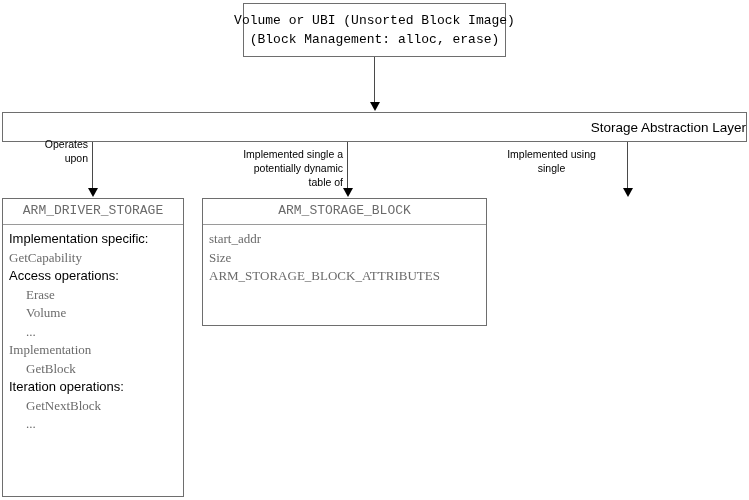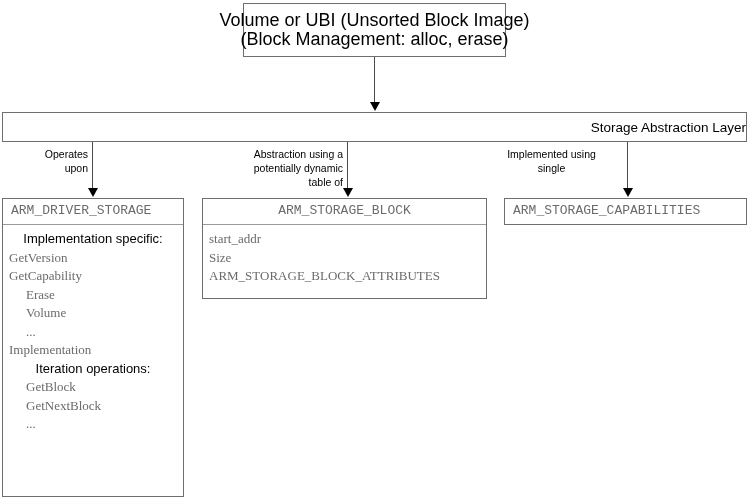--- a/index.html
+++ b/index.html
@@ -36,24 +36,25 @@
     left: 243px;
     top: 3px;
     width: 263px;
     height: 54px;
     display: flex;
     flex-direction: column;
     align-items: center;
     justify-content: center;
   }
   #volume-box .line {
-    font-size: 18px;
+    font-size: 13px;
     line-height: 19px;
     white-space: nowrap;
     color: #000;
+    font-family: Liberation Mono, monospace;
   }
 
   
   #sal-box {
     left: 2px;
     top: 112px;
     width: 745px;
     height: 30px;
     display: flex;
     align-items: center;
@@ -102,57 +103,56 @@
     line-height: 24px;
     border-bottom: 1px solid #9a9a9a;
     font-family: "Liberation Mono", monospace;
     font-size: 13px;
     color: #6b6b6b;
     padding: 0 8px;
     white-space: nowrap;
     overflow: hidden;
   }
   .klass .hdr.center { text-align: center; }
-  .klass .hdr.left   { text-align: left; }
+  .klass .hdr.left   { text-align: center; }
   .klass .hdr.solo   { border-bottom: none; }
 
   .klass .body {
     padding: 5px 6px 6px 6px;
   }
   .klass .body .row {
     white-space: nowrap;
     line-height: 18.5px;
     height: 18.5px;
   }
   .row.mono {
     font-family: Liberation Serif, serif;
     font-size: 13px;
     color: #6b6b6b;
   }
   .row.section {
     font-family: "Liberation Sans", sans-serif;
     font-size: 13px;
     color: #000000;
-    text-align: center;
   }
   .row.indent { padding-left: 17px; }
 
   
   #driver-storage-box {
     left: 2px;
     top: 198px;
     width: 182px;
     height: 299px;
   }
   
   #storage-block-box {
     left: 202px;
     top: 198px;
     width: 285px;
-    height: 101px;
+    height: 128px;
   }
   
   #storage-caps-box {
     left: 504px;
     top: 198px;
     width: 243px;
     height: 27px;
   }
   #storage-caps-box .hdr {
     height: 25px;
@@ -171,63 +171,60 @@
 
   <div class="arrow-line" style="left:374px; top:57px; height:46px;"></div>
   <div class="arrow-head" style="left:370px; top:102px;"></div>
 
   <div class="box" id="sal-box">
     <div class="title">Storage Abstraction Layer</div>
   </div>
 
   <div class="arrow-line" style="left:92px; top:142px; height:47px;"></div>
   <div class="arrow-head" style="left:88px; top:188px;"></div>
-  <div class="edge-label" style="left:0px; top:147px; width:88px;">
+  <div class="edge-label" style="left:0px; top:137px; width:88px;">
     <div>Operates</div>
     <div>upon</div>
   </div>
 
   <div class="arrow-line" style="left:347px; top:142px; height:47px;"></div>
   <div class="arrow-head" style="left:343px; top:188px;"></div>
   <div class="edge-label" style="left:200px; top:147px; width:143px;">
-    <div>Abstraction using a</div>
+    <div>Implemented single a</div>
     <div>potentially dynamic</div>
     <div>table of</div>
   </div>
 
   <div class="arrow-line" style="left:627px; top:142px; height:47px;"></div>
   <div class="arrow-head" style="left:623px; top:188px;"></div>
   <div class="edge-label" style="left:480px; top:147px; width:143px;text-align:center;">
     <div>Implemented using</div>
     <div>single</div>
   </div>
 
   <div class="klass" id="driver-storage-box">
     <div class="hdr left">ARM_DRIVER_STORAGE</div>
     <div class="body">
       <div class="row section">Implementation specific:</div>
-      <div class="row mono">GetVersion</div>
       <div class="row mono">GetCapability</div>
+      <div class="row section">Access operations:</div>
       <div class="row mono indent">Erase</div>
       <div class="row mono indent">Volume</div>
       <div class="row mono indent">...</div>
       <div class="row mono">Implementation</div>
+      <div class="row mono indent">GetBlock</div>
       <div class="row section">Iteration operations:</div>
-      <div class="row mono indent">GetBlock</div>
       <div class="row mono indent">GetNextBlock</div>
       <div class="row mono indent">...</div>
     </div>
   </div>
 
   <div class="klass" id="storage-block-box">
     <div class="hdr center">ARM_STORAGE_BLOCK</div>
     <div class="body">
       <div class="row mono">start_addr</div>
       <div class="row mono">Size</div>
       <div class="row mono">ARM_STORAGE_BLOCK_ATTRIBUTES</div>
     </div>
   </div>
 
-  <div class="klass" id="storage-caps-box">
-    <div class="hdr left solo">ARM_STORAGE_CAPABILITIES</div>
-  </div>
 
 </div>
 
 </body></html>

